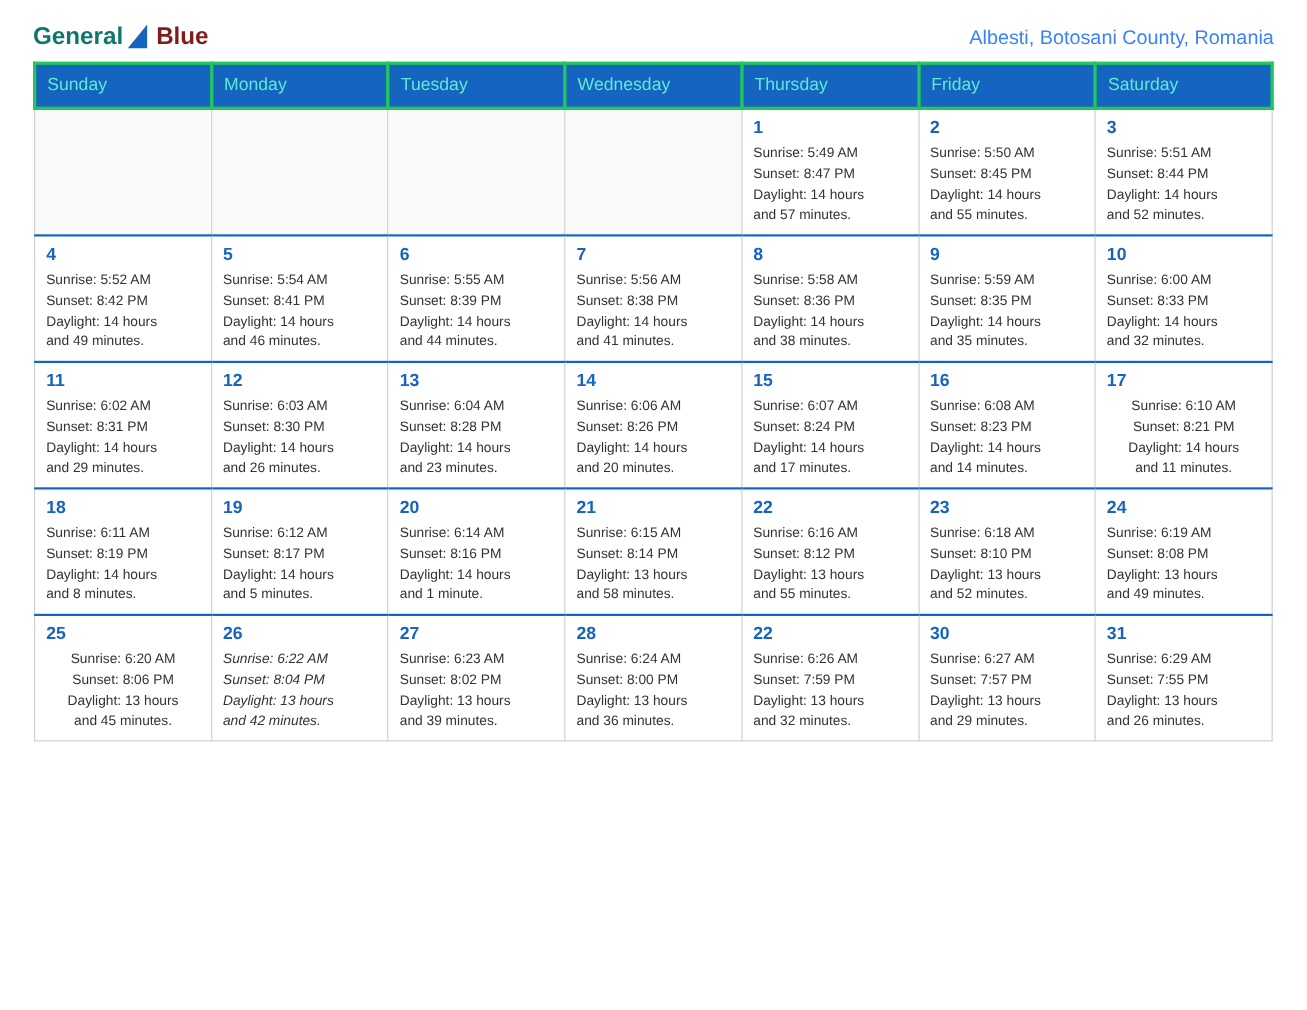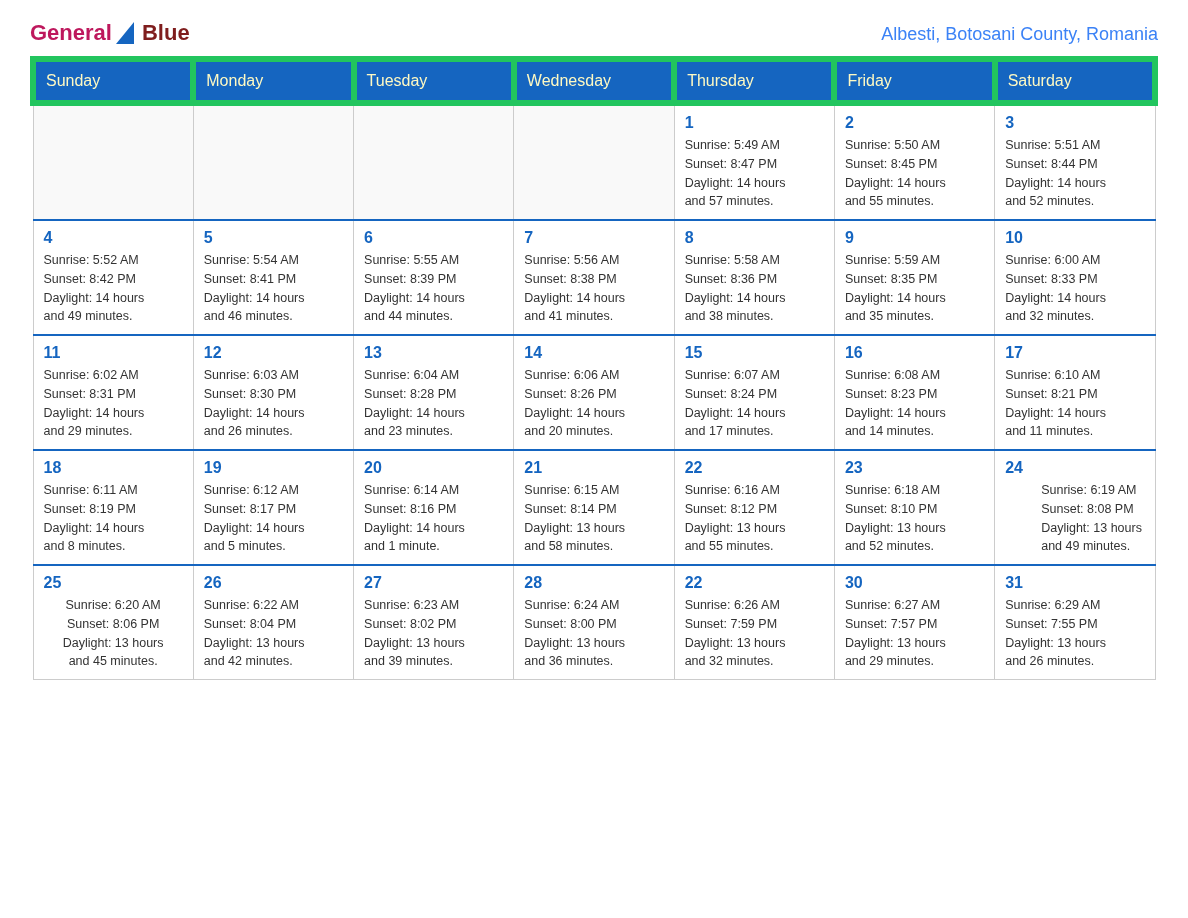--- a/index.html
+++ b/index.html
@@ -17,21 +17,21 @@
       margin-bottom: 10px;
     }
     .logo {
       display: flex;
       align-items: center;
       gap: 4px;
     }
     .logo-text-general {
       font-size: 22px;
       font-weight: bold;
-      color: #be185d;
+      color: #0f766e;
     }
     .logo-text-blue {
       font-size: 22px;
       font-weight: bold;
       color: #7f1d1d;
     }
     .title-block {
       text-align: right;
     }
     .month-title {
@@ -46,26 +46,26 @@
       margin-top: 4px;
       margin-left: 23px;
     }
     .calendar {
       width: 100%;
       border-collapse: collapse;
       margin-top: 10px;
     }
     .calendar th {
       background-color: #1565c0;
-      color: #fef9c3;
+      color: #5eead4;
       font-size: 16px;
       font-weight: normal;
       padding: 10px 10px;
       text-align: left;
-      border: 6px solid #22c55e;
+      border: 3px solid #22c55e;
     }
     .calendar td {
       vertical-align: top;
       padding: 8px 10px;
       border: 1px solid #cccccc;
       width: 14.28%;
       font-size: 12.5px;
       color: #222;
       min-height: 100px;
     }
@@ -234,21 +234,21 @@
         </td>
         <td>
           <span class="day-number">16</span>
           <div class="day-info" style="white-space: pre-line;">Sunrise: 6:08 AM
 Sunset: 8:23 PM
 Daylight: 14 hours
 and 14 minutes.</div>
         </td>
         <td>
           <span class="day-number">17</span>
-          <div class="day-info" style="white-space: pre-line;">Sunrise: 6:10 AM
+          <div class="day-info" style="white-space: pre-line; text-align: center;">Sunrise: 6:10 AM
 Sunset: 8:21 PM
 Daylight: 14 hours
 and 11 minutes.</div>
         </td>
       </tr>
       <tr class="row-divider">
         <td>
           <span class="day-number">18</span>
           <div class="day-info" style="white-space: pre-line;">Sunrise: 6:11 AM
 Sunset: 8:19 PM
@@ -285,37 +285,37 @@
         </td>
         <td>
           <span class="day-number">23</span>
           <div class="day-info" style="white-space: pre-line;">Sunrise: 6:18 AM
 Sunset: 8:10 PM
 Daylight: 13 hours
 and 52 minutes.</div>
         </td>
         <td>
           <span class="day-number">24</span>
-          <div class="day-info" style="white-space: pre-line; margin-left: 36px;">Sunrise: 6:19 AM
+          <div class="day-info" style="white-space: pre-line;">Sunrise: 6:19 AM
 Sunset: 8:08 PM
 Daylight: 13 hours
 and 49 minutes.</div>
         </td>
       </tr>
       <tr class="row-divider">
         <td>
           <span class="day-number">25</span>
           <div class="day-info" style="white-space: pre-line; text-align: center;">Sunrise: 6:20 AM
 Sunset: 8:06 PM
 Daylight: 13 hours
 and 45 minutes.</div>
         </td>
         <td>
           <span class="day-number">26</span>
-          <div class="day-info" style="white-space: pre-line;">Sunrise: 6:22 AM
+          <div class="day-info" style="white-space: pre-line; font-style: italic;">Sunrise: 6:22 AM
 Sunset: 8:04 PM
 Daylight: 13 hours
 and 42 minutes.</div>
         </td>
         <td>
           <span class="day-number">27</span>
           <div class="day-info" style="white-space: pre-line;">Sunrise: 6:23 AM
 Sunset: 8:02 PM
 Daylight: 13 hours
 and 39 minutes.</div>

